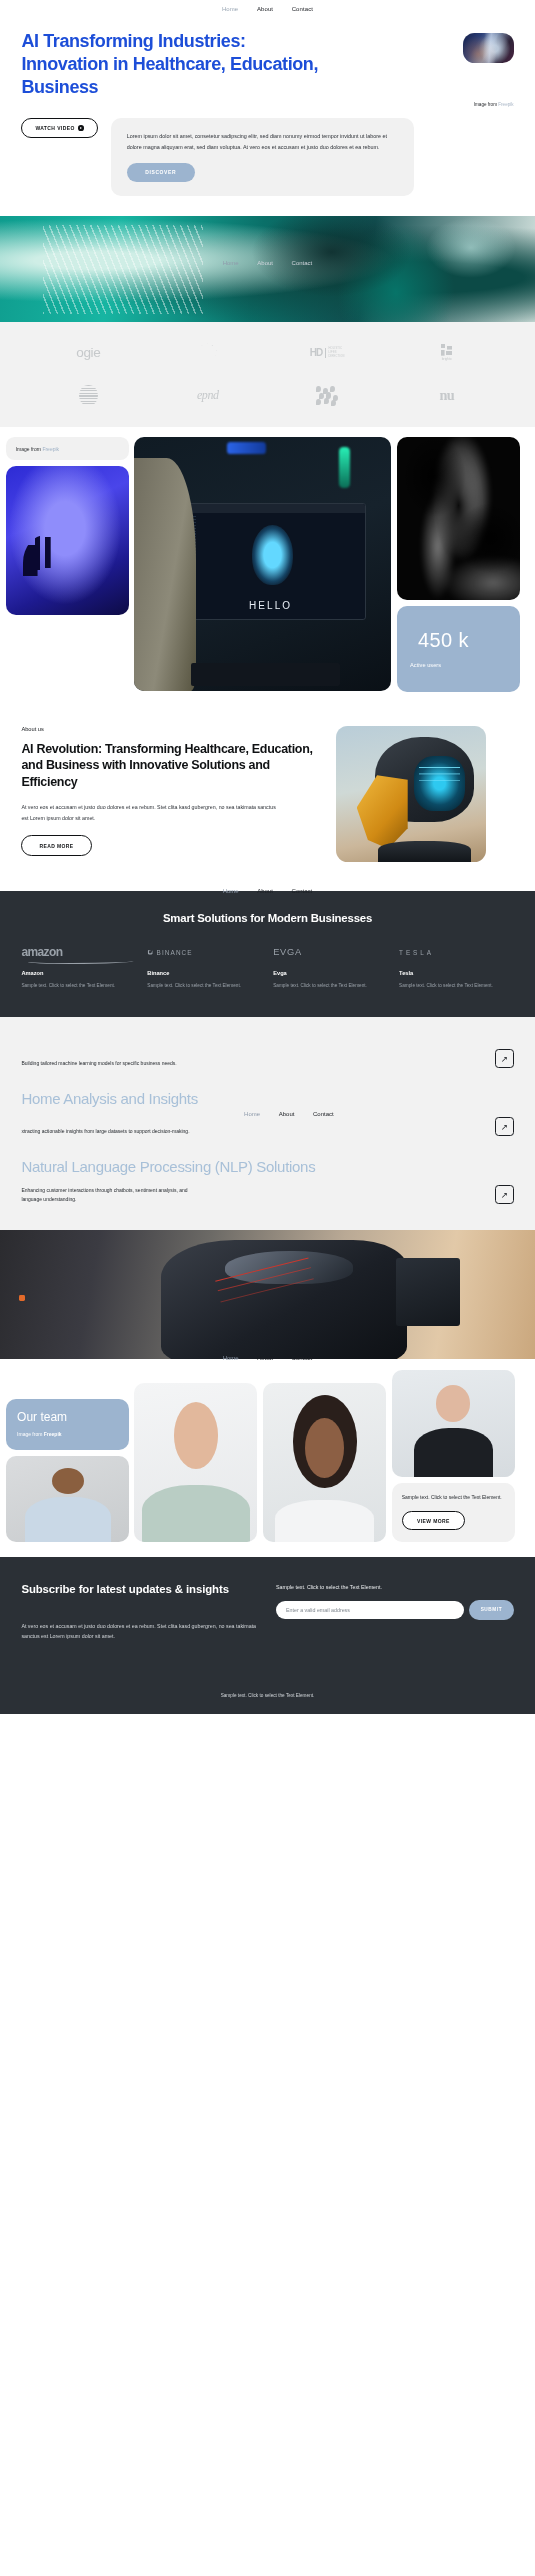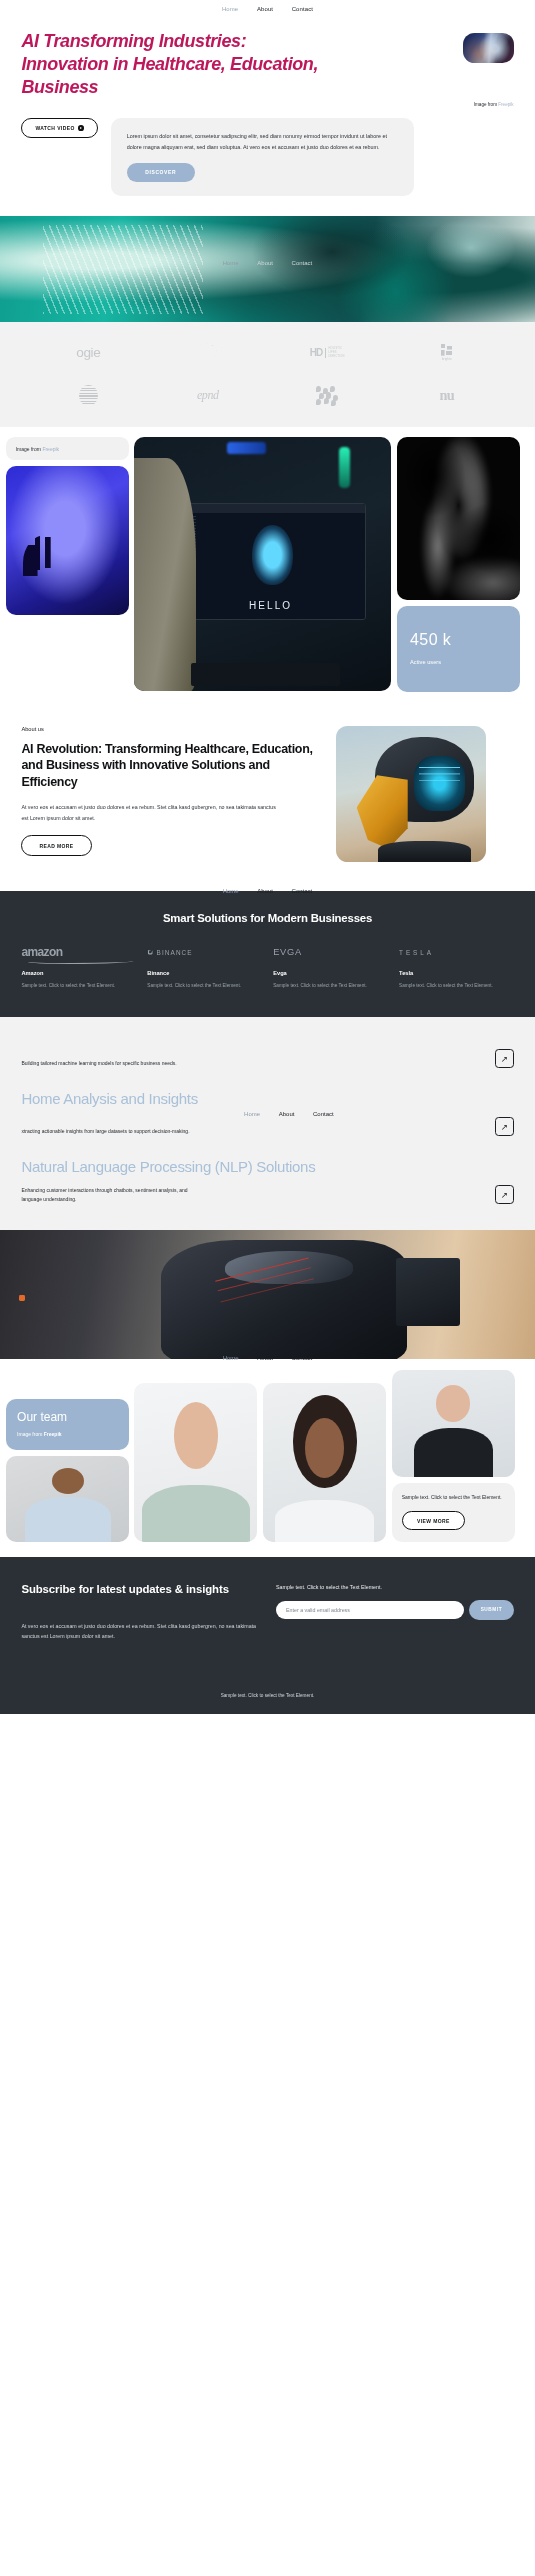--- a/index.html
+++ b/index.html
@@ -27,21 +27,21 @@
   }
   .nav-float span { color: #1b1e23; }
   .nav-float span.active { color: #8f9bab; }
   .nav-float.on-dark span { color: #cfd5dc; }
   .nav-float.on-dark span.active { color: #8f9bab; }
 
   
   .hero { padding: 13px 21.4px 0 21.4px; position: relative; }
   .hero h1 {
     font-size: 18px; line-height: 1.26; font-weight: 700;
-    letter-spacing: -0.4px; max-width: 300px; color: #be185d; font-style: italic;
+    letter-spacing: -0.4px; max-width: 300px; color: #1d4ed8;
   }
   .hero-thumb {
     position: absolute; right: 21.4px; top: 15.7px;
     width: 51px; height: 30px; border-radius: 11.4px;
     background:
       radial-gradient(circle at 62% 52%, #b9c7d8 0 10%, rgba(185,199,216,0) 45%),
       linear-gradient(120deg, #16204a 0%, #2b3f77 28%, #7d8fae 52%, #2d2338 75%, #4b2340 100%);
     overflow: hidden;
   }
   .hero-thumb::after {
@@ -231,21 +231,21 @@
     background:
       radial-gradient(ellipse 39px 93px at 50% 42%, rgba(0,0,0,.92), rgba(0,0,0,0) 62%),
       radial-gradient(ellipse 50px 64px at 30% 24%, rgba(0,0,0,.9), rgba(0,0,0,0) 64%),
       radial-gradient(ellipse 57px 57px at 76% 62%, rgba(0,0,0,.88), rgba(0,0,0,0) 62%);
   }
   .stat-card {
     background: #9cb4cf; border-radius: 10px; color: #fff;
     padding: 14.3px 13px 15.7px 13px; height: 86px;
     display: flex; flex-direction: column; justify-content: center; gap: 10px;
   }
-  .stat-card .num { font-size: 16px; font-weight: 400; letter-spacing: 0.4px; }
+  .stat-card .num { font-size: 20px; font-weight: 400; letter-spacing: 0.4px; margin-left: 8px; }
   .stat-card .lbl { font-size: 5.7px; }
 
   
   .about { display: flex; gap: 14.3px; padding: 23px 21.4px 28.6px 21.4px; align-items: flex-start; position: relative; }
   .about-left { flex: 1; max-width: 300px; }
   .eyebrow { font-size: 5.7px; color: #14171b; margin-bottom: 8.6px; }
   .about h2 {
     font-size: 12.5px; line-height: 1.32; font-weight: 700;
     letter-spacing: -0.3px; color: #101214; margin-bottom: 11.4px;
   }

